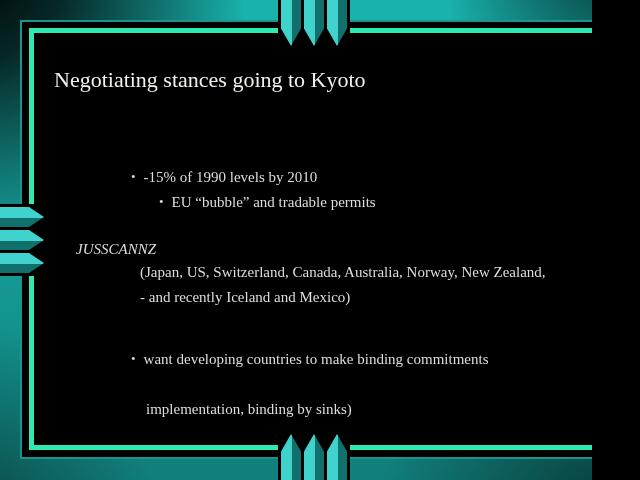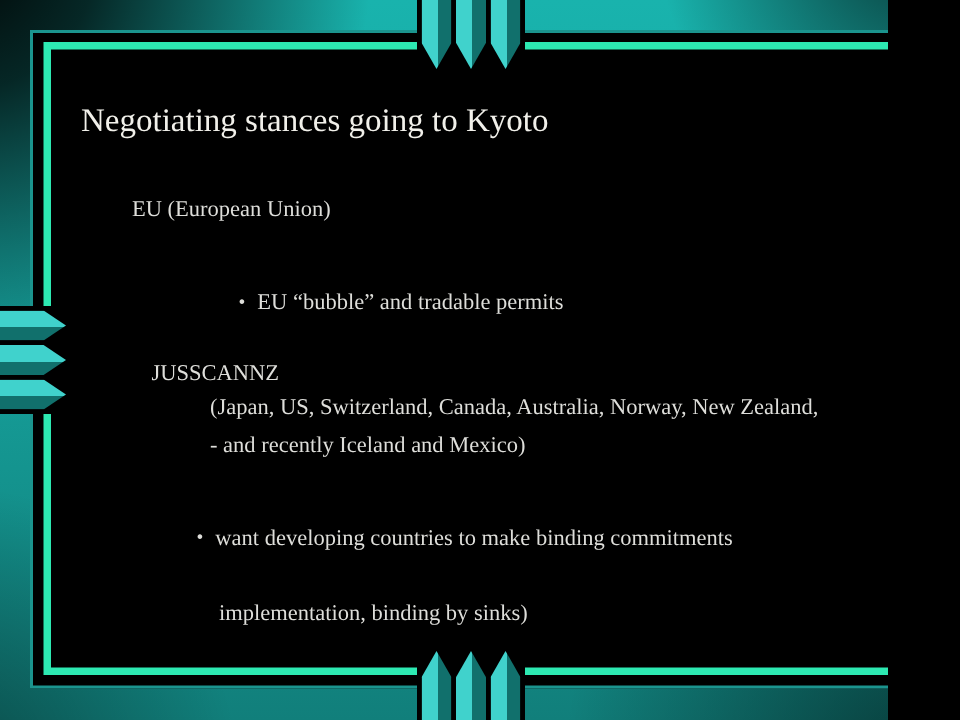--- a/index.html
+++ b/index.html
@@ -85,27 +85,29 @@
     <div class="hbar"></div>
   </div>
   <div class="ribbon ribbon-h ribbon-right">
     <div class="hbar"></div>
     <div class="hbar"></div>
     <div class="hbar"></div>
   </div>
 
   <div class="txt title" style="left:54px; top:67px;">Negotiating stances going to Kyoto</div>
 
-  <div class="txt heading" style="left:88px; top:131px;">EU (European Union)</div>
 
+  <div class="txt bullet-row" style="left:131px; top:168px;">
+    <span class="bullet-marker">•</span><span>-15% of 1990 levels by 2010</span>
+  </div>
   <div class="txt bullet-row" style="left:131px; top:193px;margin-left:28px;">
     <span class="bullet-marker">•</span><span>EU “bubble” and tradable permits</span>
   </div>
 
-  <div class="txt heading" style="left:101px; top:240px;">JUSSCANNZ</div>
+  <div class="txt heading" style="left:76px; top:240px;font-style:italic;">JUSSCANNZ</div>
   <div class="txt body-line" style="left:140px; top:263px;">(Japan, US, Switzerland, Canada, Australia, Norway, New Zealand,</div>
   <div class="txt body-line" style="left:140px; top:288px;">- and recently Iceland and Mexico)</div>
 
   <div class="txt bullet-row" style="left:131px; top:350px;">
     <span class="bullet-marker">•</span><span>want developing countries to make binding commitments</span>
   </div>
   <div class="txt body-line" style="left:146px; top:400px;">implementation, binding by sinks)</div>
 
 </div>
 

